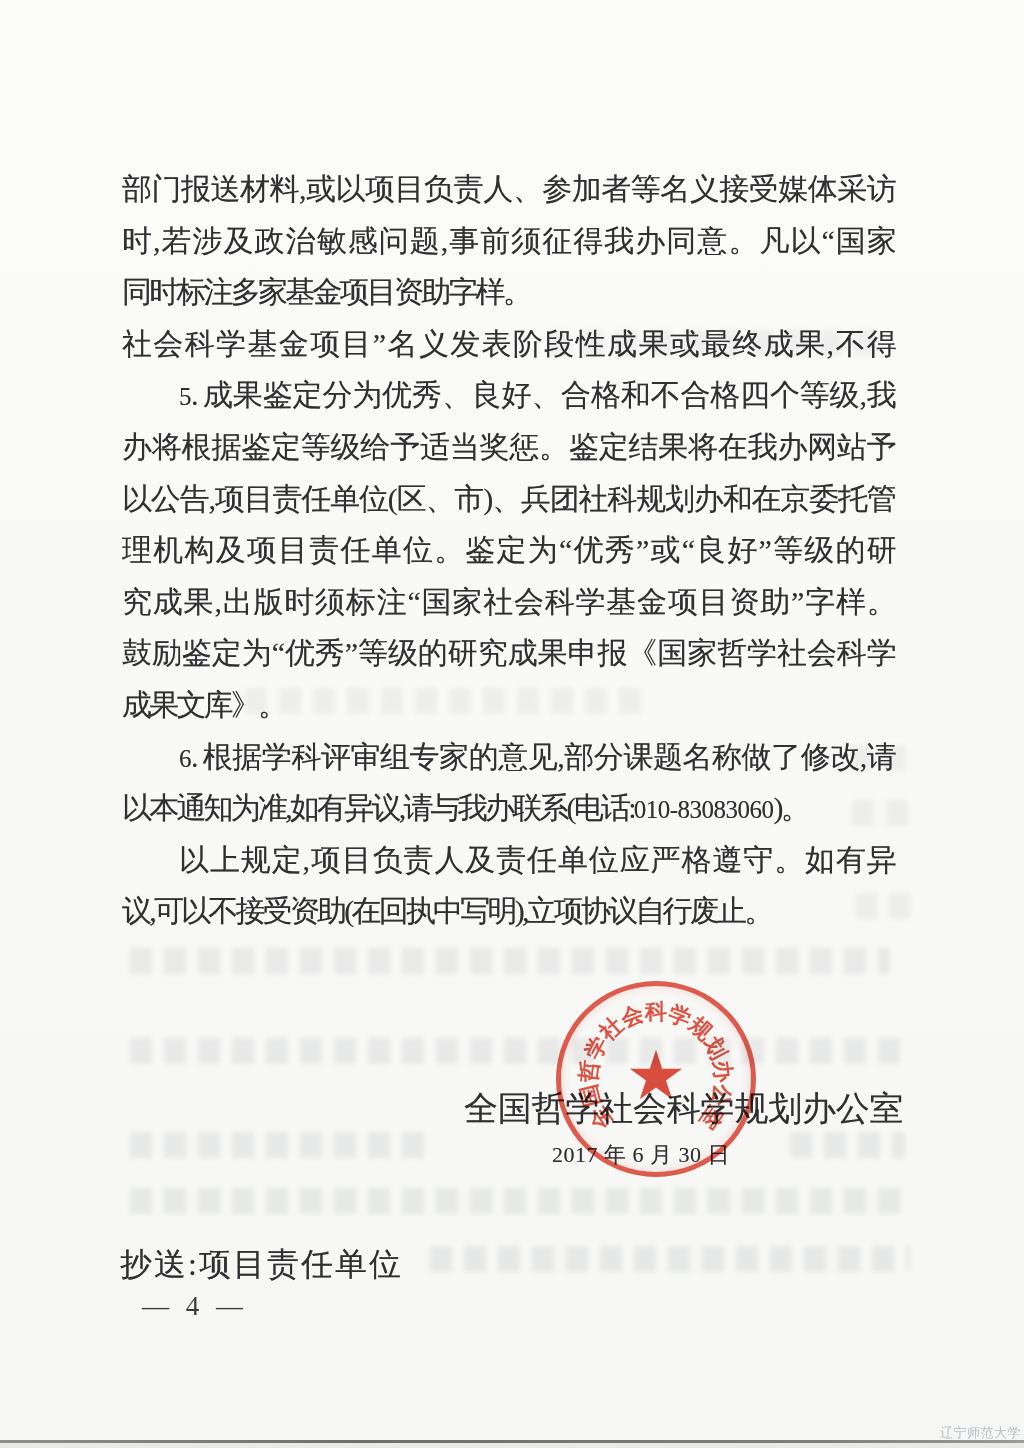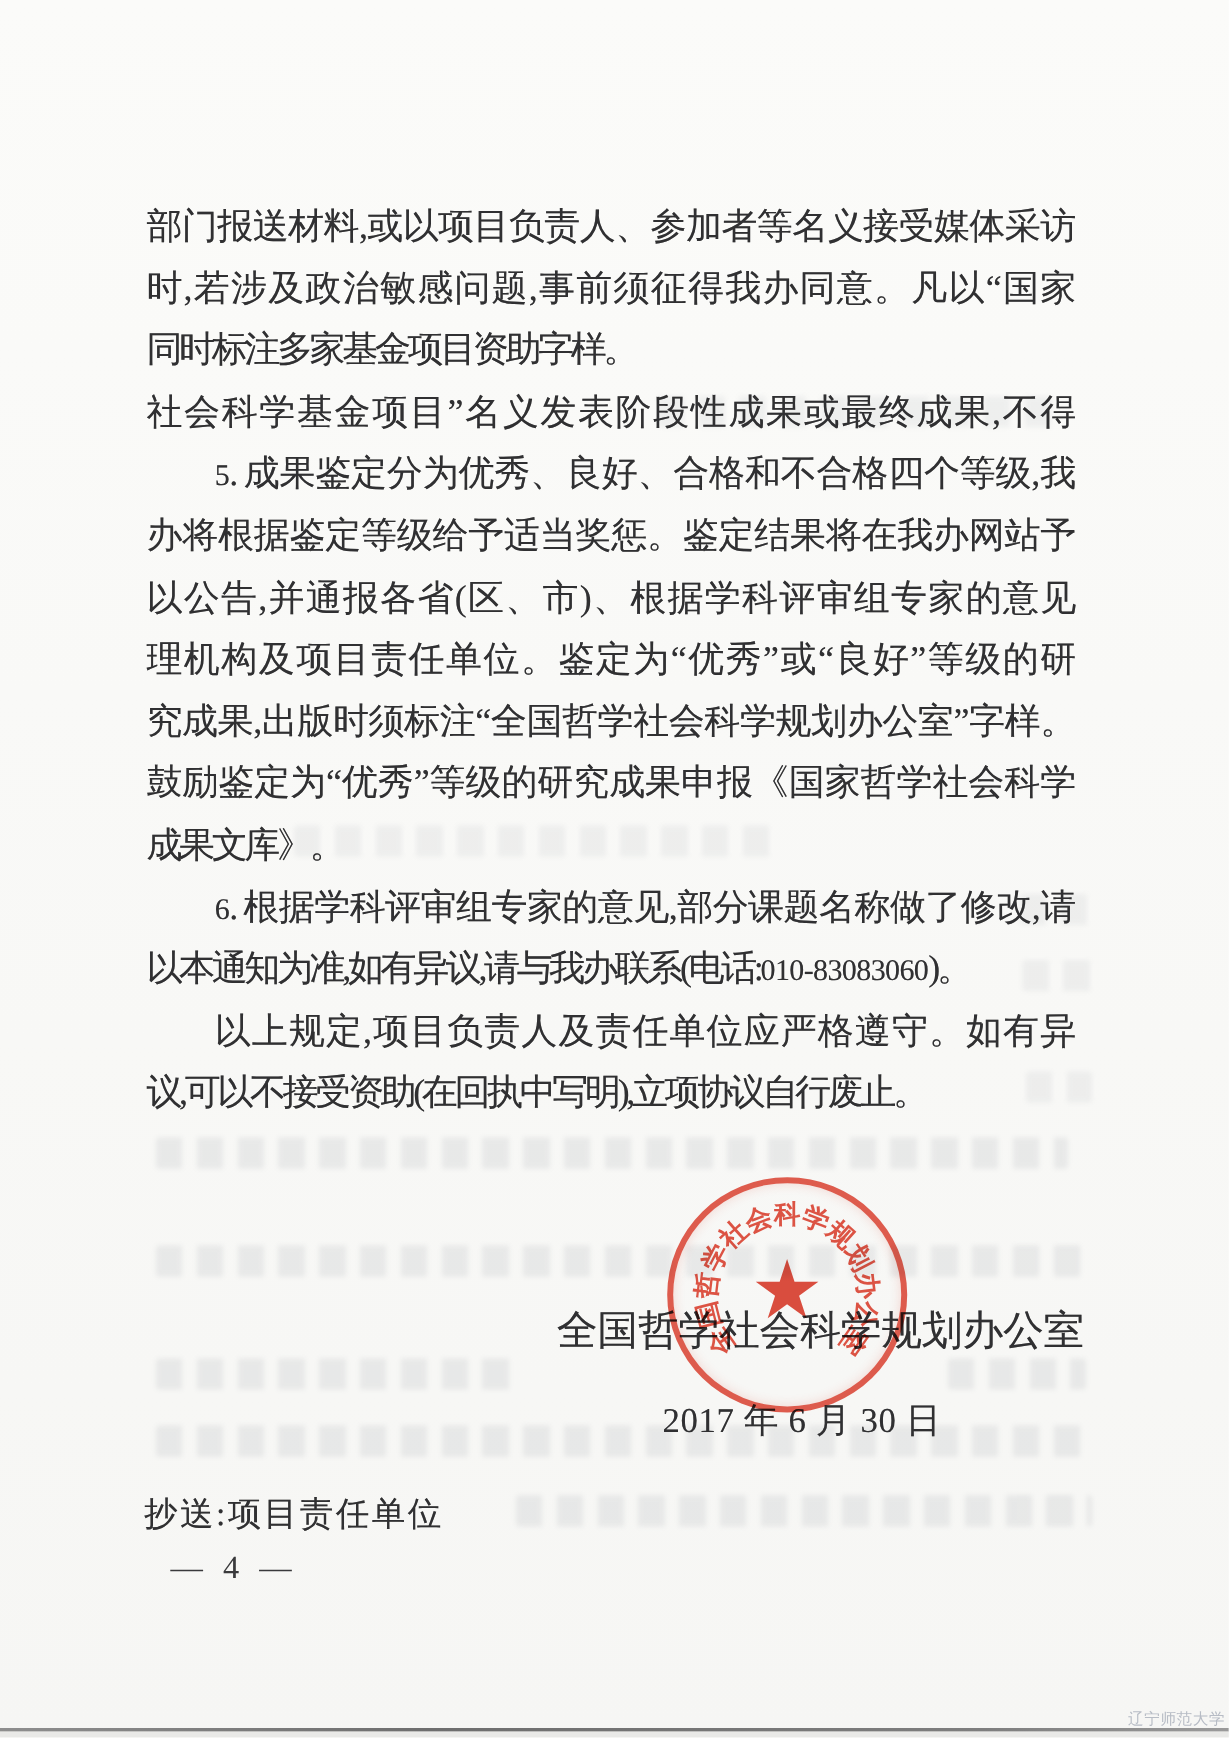--- a/index.html
+++ b/index.html
@@ -27,22 +27,22 @@
   .line.end{text-align-last:left;}
   .num{font-size:25px;letter-spacing:-.5px;}
 
   
   .sig-org{
     position:absolute;left:464px;top:1086px;
     font-size:34px;letter-spacing:-.2px;
     text-shadow:0 0 .5px rgba(40,40,40,.45);
   }
   .sig-date{
-    position:absolute;left:552px;top:1164px;
-    font-size:29px;letter-spacing:.5px;
+    position:absolute;left:552px;top:1140px;
+    font-size:22px;letter-spacing:.5px;
     text-shadow:0 0 .5px rgba(40,40,40,.45);
   }
 
   
   .seal{
     position:absolute;left:556px;top:981px;width:200px;height:196px;
     mix-blend-mode:multiply;z-index:5;
   }
   .seal-ring{
     position:absolute;inset:0;border-radius:50%;
@@ -58,21 +58,21 @@
   .seal-arc{position:absolute;inset:0;}
   .seal-arc span{
     position:absolute;left:50%;top:50%;
     font-size:22px;font-weight:bold;color:rgba(222,57,40,.86);
     font-family:"Liberation Serif","DejaVu Serif",serif;
   }
 
   
   .cc-line{
     position:absolute;left:120px;top:1243px;
-    font-size:28px;letter-spacing:2px;
+    font-size:32px;letter-spacing:2px;
     text-shadow:0 0 .5px rgba(40,40,40,.45);
   }
   .page-number{
     position:absolute;left:142px;top:1291px;
     font-size:27px;letter-spacing:5px;color:#3a3a3c;
   }
   .watermark{
     position:absolute;left:940px;top:1424px;width:82px;
     font-size:13px;color:#b7bcc5;letter-spacing:.5px;
     filter:blur(.6px);
@@ -113,23 +113,23 @@
   <div class="ghost" style="left:130px;top:1188px;width:775px;"></div>
   <div class="ghost" style="left:430px;top:1246px;width:480px;"></div>
 
   <div class="body-text">
       <div class="line">部门报送材料,或以项目负责人、参加者等名义接受媒体采访</div>
       <div class="line">时,若涉及政治敏感问题,事前须征得我办同意。凡以“国家</div>
       <div class="line end">同时标注多家基金项目资助字样。</div>
       <div class="line">社会科学基金项目”名义发表阶段性成果或最终成果,不得</div>
       <div class="line first"><span class="num">5</span>. 成果鉴定分为优秀、良好、合格和不合格四个等级,我</div>
       <div class="line">办将根据鉴定等级给予适当奖惩。鉴定结果将在我办网站予</div>
-      <div class="line">以公告,并通报各省(区、市)、根据学科评审组专家的意见</div>
+      <div class="line">以公告,项目责任单位(区、市)、兵团社科规划办和在京委托管</div>
       <div class="line">理机构及项目责任单位。鉴定为“优秀”或“良好”等级的研</div>
-      <div class="line">究成果,出版时须标注“全国哲学社会科学规划办公室”字样。</div>
+      <div class="line">究成果,出版时须标注“国家社会科学基金项目资助”字样。</div>
       <div class="line">鼓励鉴定为“优秀”等级的研究成果申报《国家哲学社会科学</div>
       <div class="line end">成果文库》。</div>
       <div class="line first"><span class="num">6</span>. 根据学科评审组专家的意见,部分课题名称做了修改,请</div>
       <div class="line end">以本通知为准,如有异议,请与我办联系(电话:<span class="num">010-83083060</span>)。</div>
       <div class="line first">以上规定,项目负责人及责任单位应严格遵守。如有异</div>
       <div class="line end">议,可以不接受资助(在回执中写明),立项协议自行废止。</div>
     </div>
 
   <div class="sig-org">全国哲学社会科学规划办公室</div>
   <div class="sig-date">2017 年 6 月 30 日</div>

